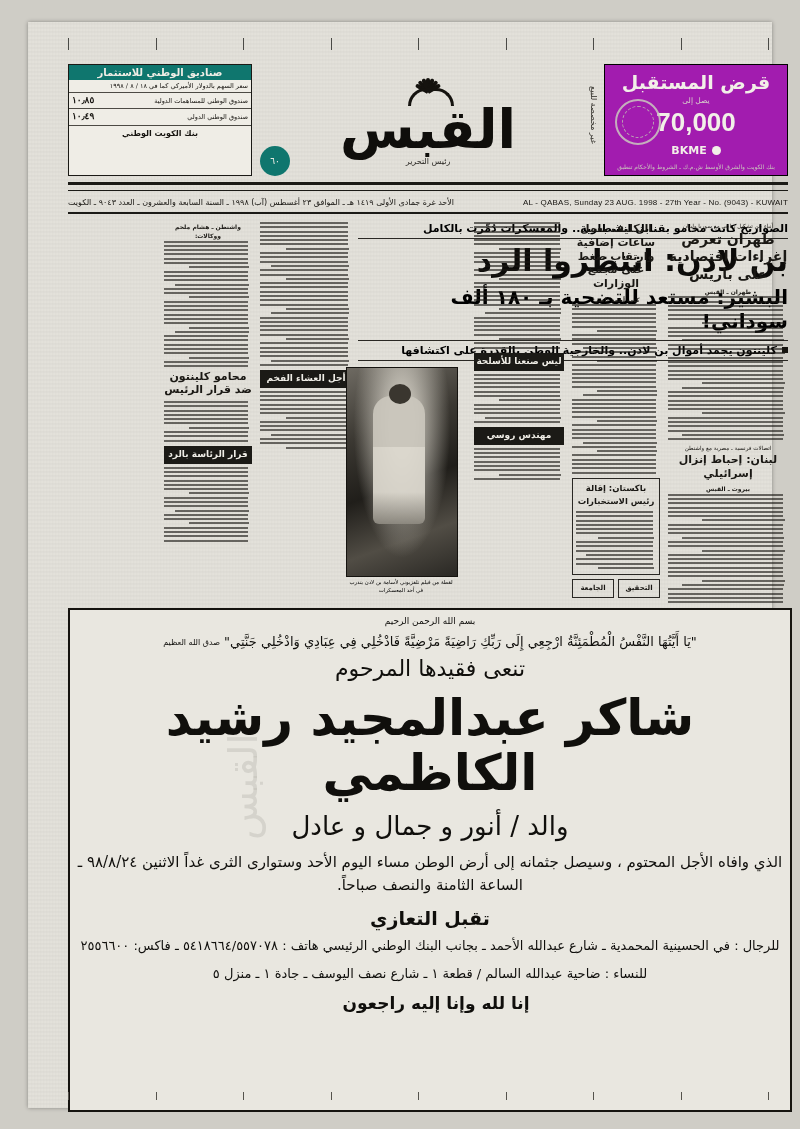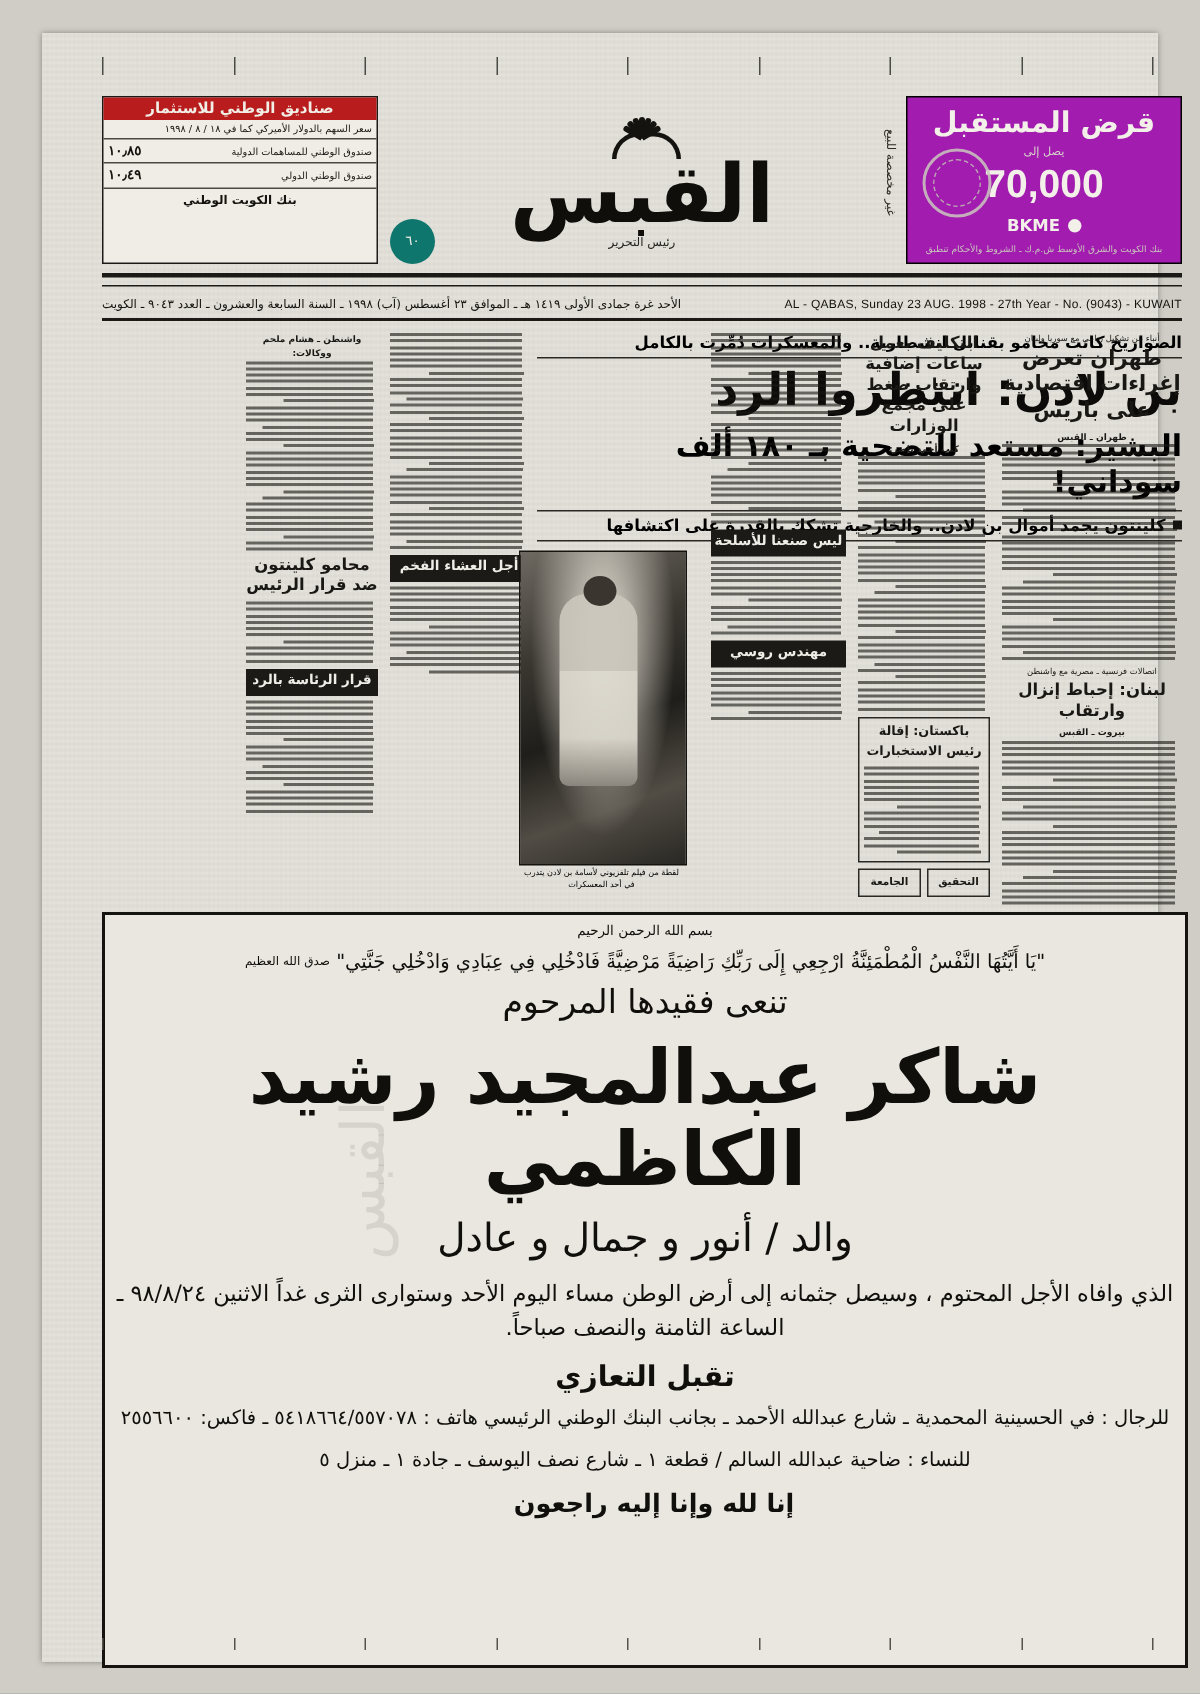--- a/index.html
+++ b/index.html
@@ -185,21 +185,21 @@
 
   .fin-box {
     width: 182px;
     border: 1px solid #1b1a16;
     background: #efedE6;
     font-size: 7px;
     color: #15130f;
     position: relative;
   }
   .fin-box .fin-head {
-    background: #b91c1c;
+    background: #0f766e;
     color: #f0eee6;
     text-align: center;
     font-size: 10px;
     font-weight: bold;
     padding: 2px 0;
   }
   .fin-box .fin-row {
     display: flex;
     border-bottom: 1px solid #4c4a44;
     padding: 2px 3px;
@@ -518,21 +518,21 @@
       <div class="en">AL - QABAS, Sunday 23 AUG. 1998 - 27th Year - No. (9043) - KUWAIT</div>
       <div class="ar">الأحد غرة جمادى الأولى ١٤١٩ هـ ـ الموافق ٢٣ أغسطس (آب) ١٩٩٨ ـ السنة السابعة والعشرون ـ العدد ٩٠٤٣ ـ الكويت</div>
     </div>
     <div class="rule-thick" style="top:190px;height:2px;"></div>
 
     <div class="hl-area">
       <div class="hl-kicker">الصواريخ كانت محامو بقنابل انشطارية.. والمعسكرات دُمِّرت بالكامل</div>
       <div class="hl-main">بن لادن: انتظروا الرد</div>
       <div class="hl-second">البشير: مستعد للتضحية بـ ١٨٠ ألف سوداني!</div>
       <div class="hl-bar">
-        <span class="sq"></span><span>كلينتون يجمد أموال بن لادن.. والخارجية تشكك بالقدرة على اكتشافها</span>
+        <span class="sq"></span><span>كلينتون يجمد أموال بن لادن.. والخارجية الوطن بالقدرة على اكتشافها</span>
       </div>
     </div>
 
     <div class="cols">
 
       <div class="col" style="right:0; width:120px;">
         <div style="font-size:5.6px;text-align:center;">أنباء عن تشكيل رباعي مع سوريا ولبنان</div>
         <div class="hdg">طهران تعرض إغراءات اقتصادية على باريس</div>
         <div style="font-size:6px;font-weight:bold;text-align:center;">طهران ـ القبس</div>
         <div class="lines" id="l-c1a">
@@ -565,21 +565,21 @@
             <i></i>
             <i></i>
             <i></i>
             <i></i>
             <i></i>
             <i></i>
             <i></i>
             <i></i>
           </div>
         <div style="font-size:5.6px;text-align:center;margin-top:4px;">اتصالات فرنسية ـ مصرية مع واشنطن</div>
-        <div class="hdg sm">لبنان: إحباط إنزال وارتقاب</div>
+        <div class="hdg sm">لبنان: إحباط إنزال إسرائيلي</div>
         <div style="font-size:6px;font-weight:bold;text-align:center;">بيروت ـ القبس</div>
         <div class="lines" id="l-c1b">
             <i></i>
             <i></i>
             <i></i>
             <i></i>
             <i></i>
             <i></i>
             <i></i>
             <i></i>

